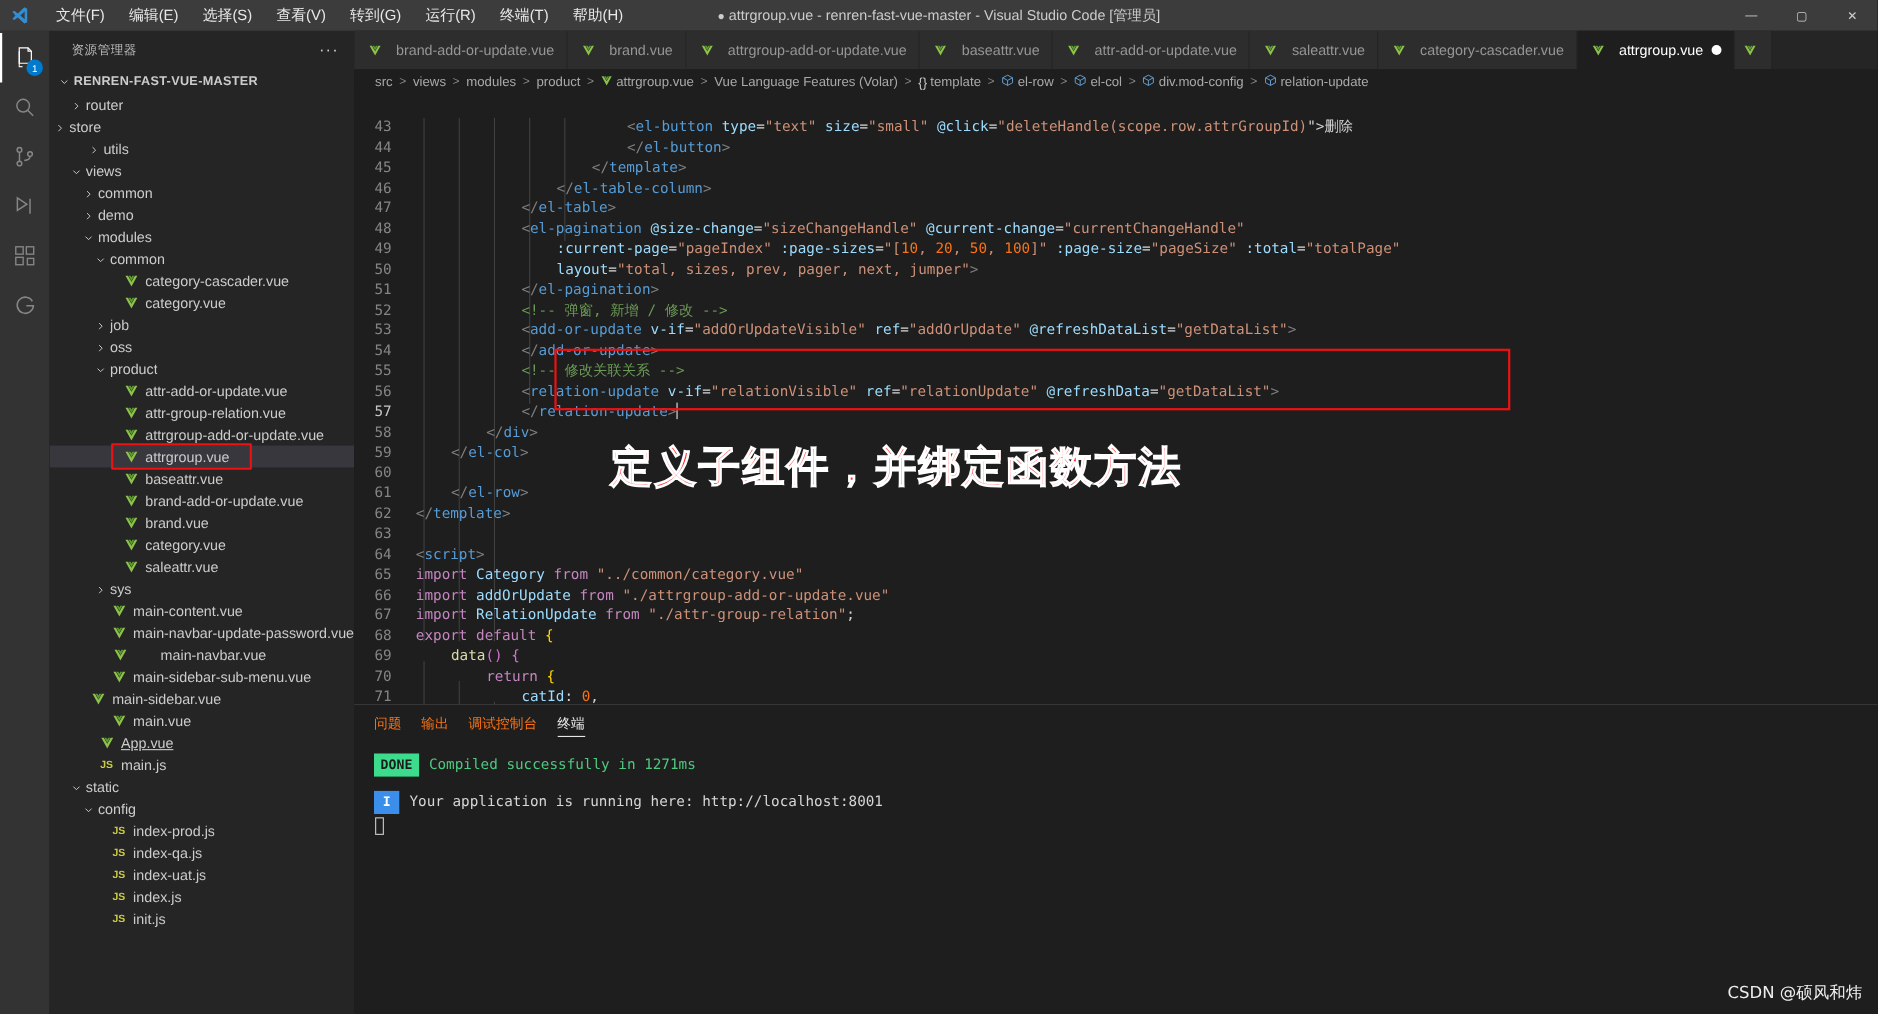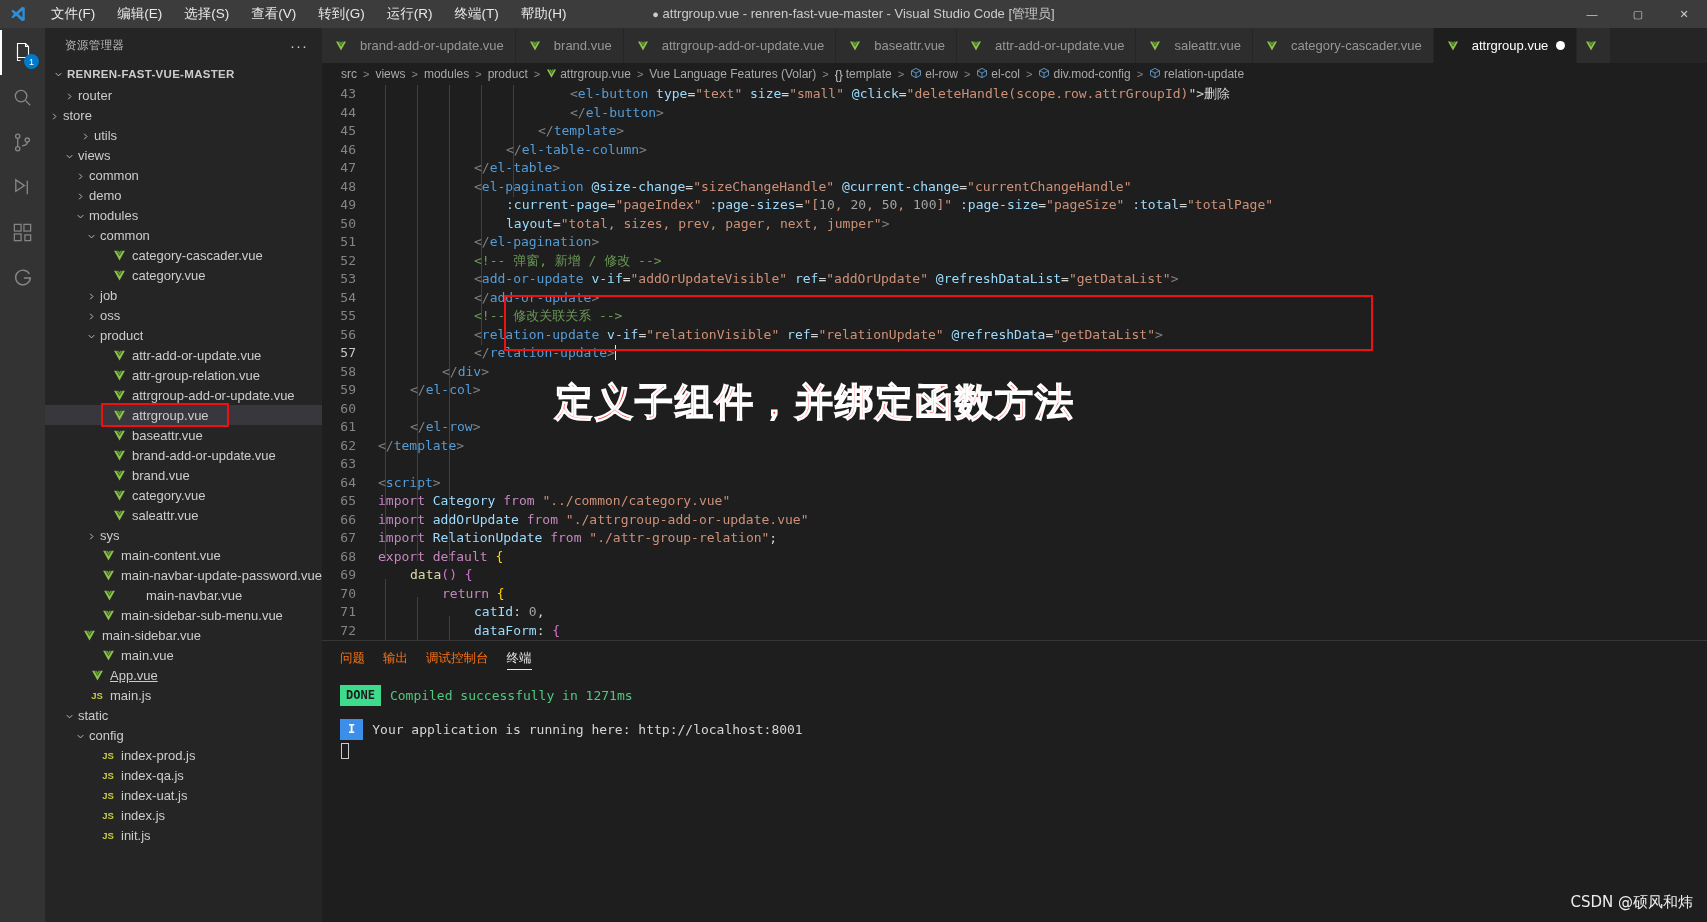--- a/index.html
+++ b/index.html
@@ -93,41 +93,41 @@
   .breadcrumbs {
     height: 22px; flex: 0 0 22px; display: flex; align-items: center; gap: 0px;
     padding-left: 18px; font-size: 12px; color: #a9a9a9; background: #1e1e1e; white-space: nowrap; overflow: hidden;
   }
   .bc { padding: 0 1px; cursor: pointer; }
   .bc-sep { color: #8a8a8a; padding: 0 5px; font-size: 11px; }
   .bc-ico { margin-right: 3px; display:inline-block; vertical-align:-1px; }
   .cube { color: #6aa9e0; }
 
   
-  .codewrap { flex: 1 1 auto; position: relative; overflow: hidden; background: #1e1e1e; min-height: 0; }
+  .codewrap { flex: 1 1 auto; position: relative; overflow: hidden; background: #1e1e1e; min-height: 0; margin-top: 22px; }
   .code {
     font-family: "DejaVu Sans Mono", "Liberation Mono", monospace;
     font-size: 13px; line-height: 18.5px; white-space: pre; color: #d4d4d4;
     position: relative;
   }
   .cline { display: flex; height: 18.5px; align-items: center; }
   .ln {
     width: 56px; flex: 0 0 56px; text-align: right; padding-right: 22px;
     color: #858585; font-size: 13px; user-select: none;
   }
   .ln.cur { color: #c6c6c6; }
   .ctext { flex: 1 1 auto; padding-left: 0px; }
   
   .t-tag { color: #569cd6; }
   .t-attr { color: #9cdcfe; }
   .t-str { color: #ce9178; }
   .t-cmt { color: #6a9955; }
   .t-kw { color: #c586c0; }
   .t-fn { color: #dcdcaa; }
-  .t-num { color: #a3a3a3; }
+  .t-num { color: #f97316; }
   .t-punc { color: #808080; }
   .t-var { color: #9cdcfe; }
   .t-brace1 { color: #ffd700; }
   .t-brace2 { color: #da70d6; }
   .t-plain { color: #d4d4d4; }
   .indent-guides { position:absolute; top:0; left:0; height:100%; pointer-events:none; }
   .ig { position:absolute; width:1px; background:#404040; }
   .caret { display:inline-block; width:1.5px; height:15px; background:#e8e8e8; vertical-align:-3px; }
 
   .code-annot-box {

